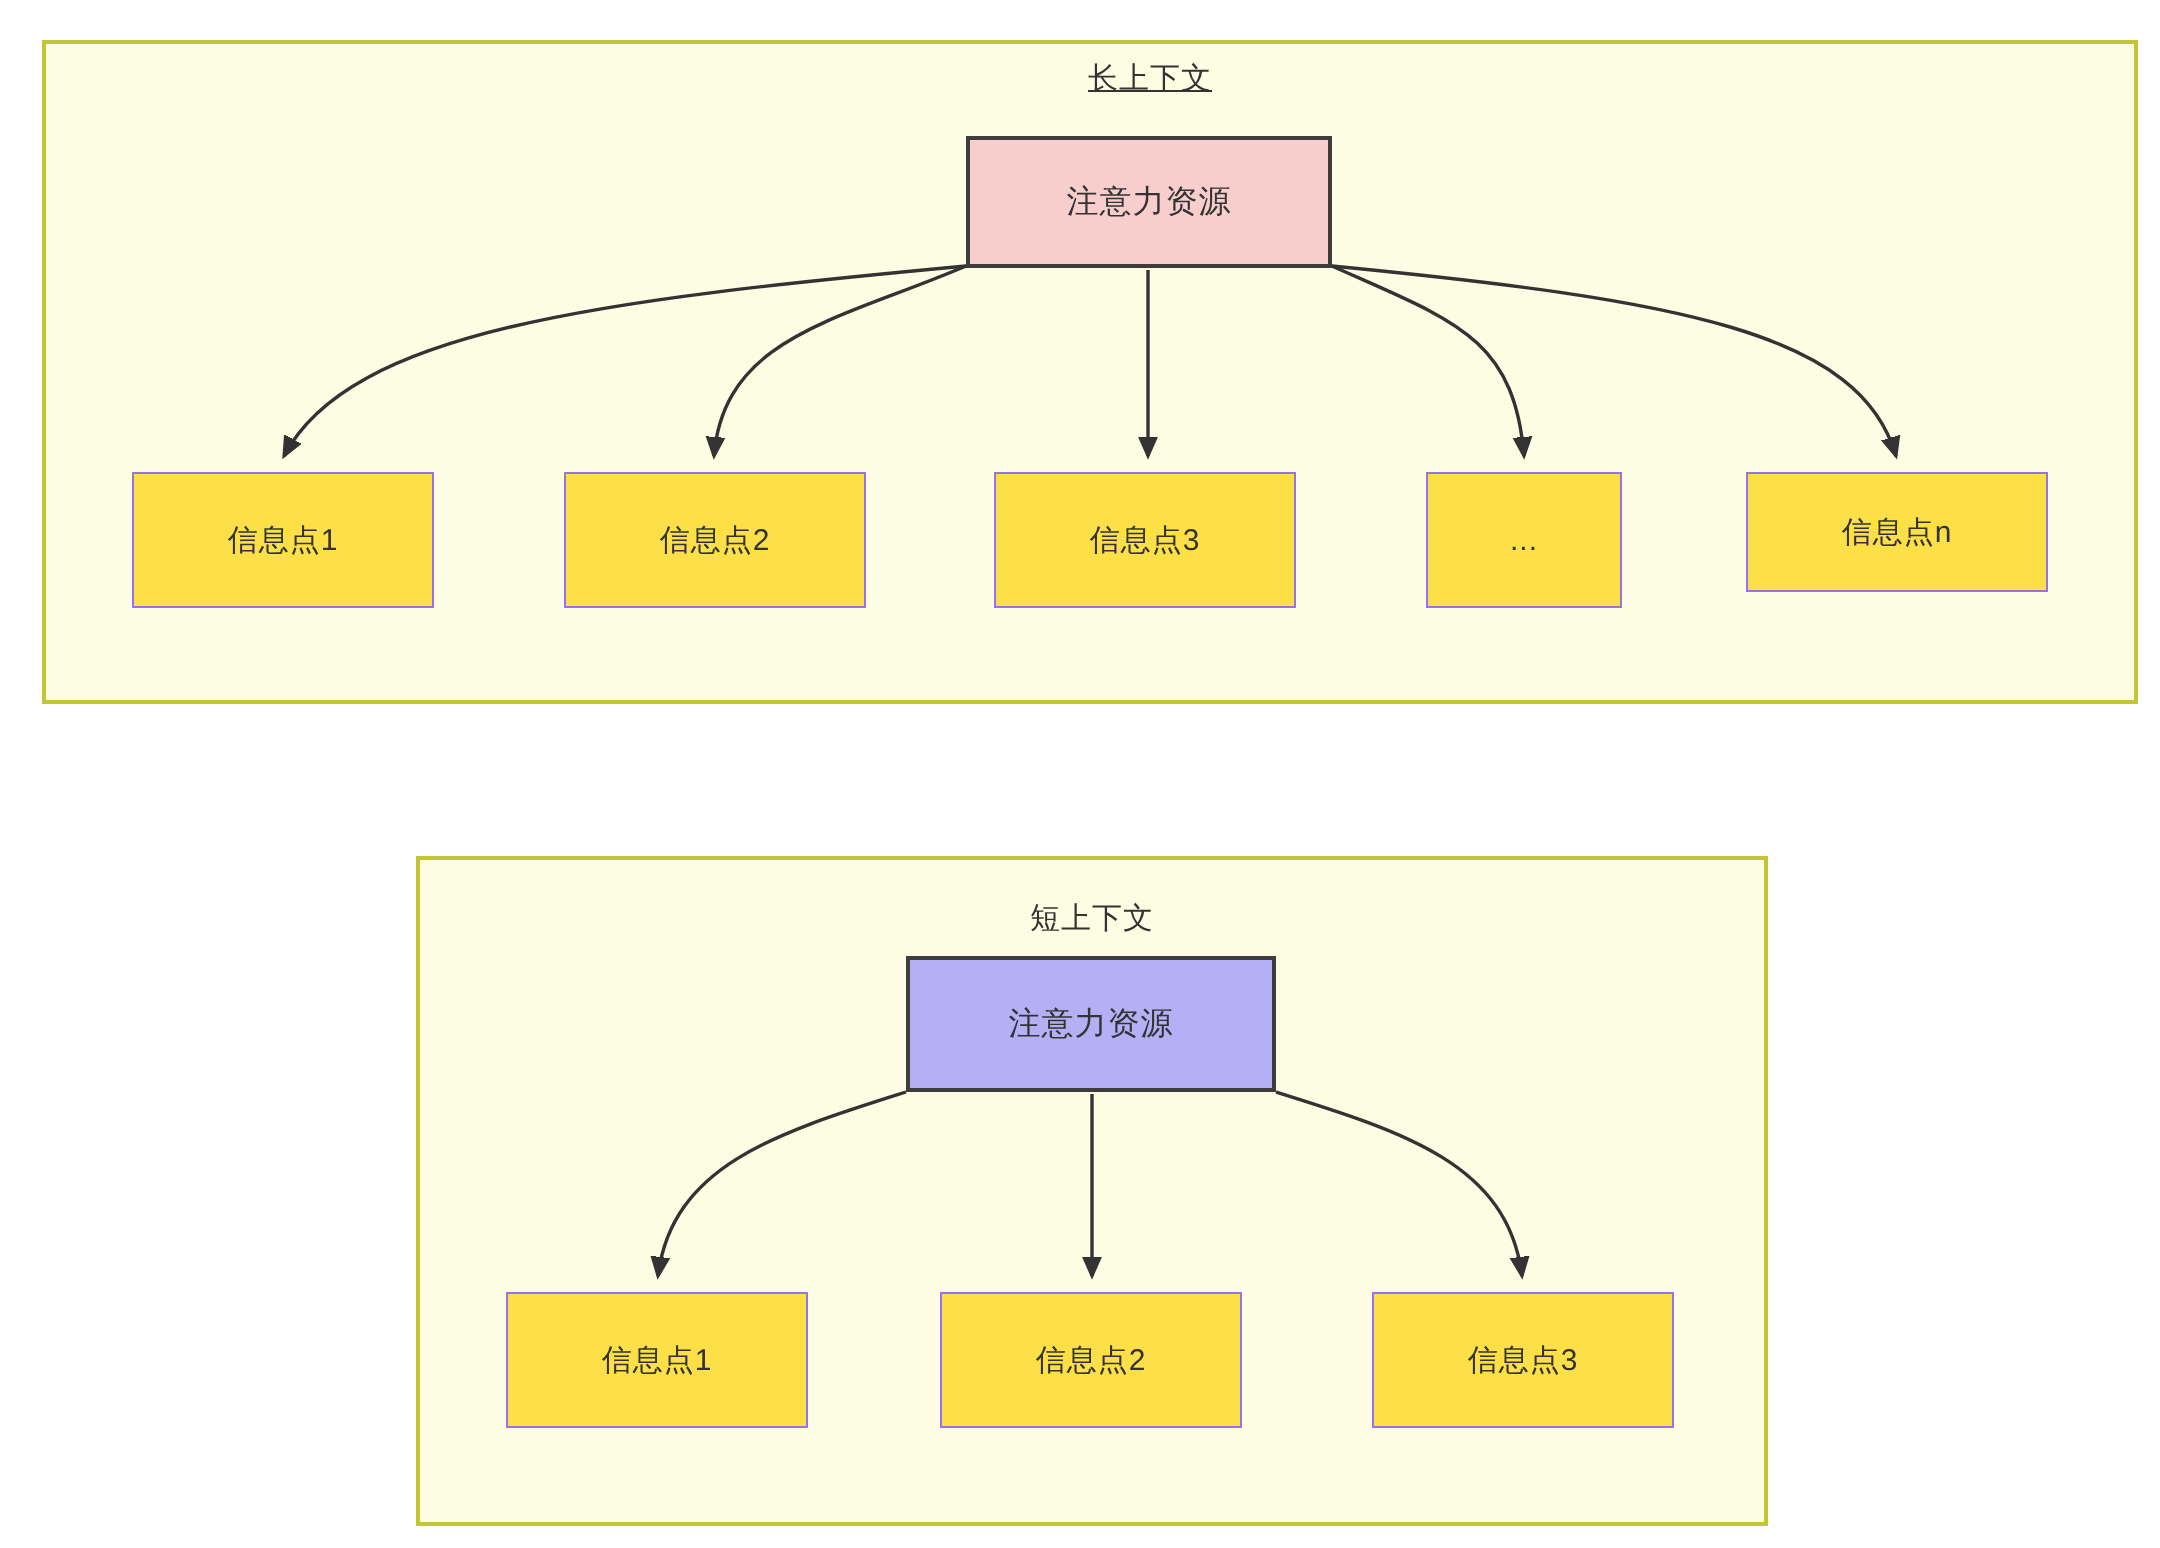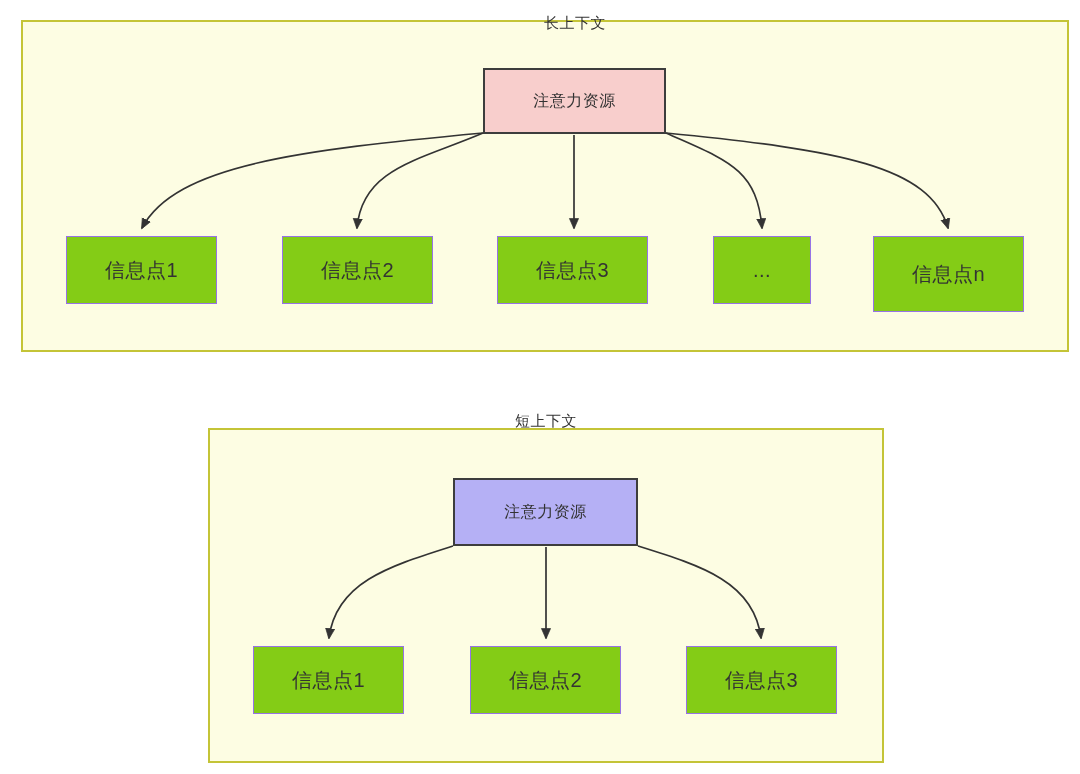--- a/index.html
+++ b/index.html
@@ -49,57 +49,57 @@
   }
   .node-attn-long {
     background: #f8cecc;
     border: 2px solid #3d3d3d;
   }
   .node-attn-short {
     background: #b5b0f5;
     border: 2px solid #3d3d3d;
   }
   .node-info {
-    background: #84cc16;
+    background: #fde047;
     border: 1.5px solid #9673e6;
-    font-size: 20px;
+    font-size: 15px;
   }
   #edges {
     position: absolute;
     left: 0;
     top: 0;
     width: 1080px;
     height: 774px;
     pointer-events: none;
   }
 </style>
 </head>
 <body>
 
 <div id="canvas">
 
   <div class="group-frame" style="left:21px; top:20px; width:1048px; height:332px;"></div>
 
-  <div class="group-title" style="left:495px; top:14px; width:160px;">长上下文</div>
+  <div class="group-title" style="left:495px; top:30px; width:160px;text-decoration:underline;">长上下文</div>
 
   <div class="node node-attn-long" style="left:483px; top:68px; width:183px; height:66px;">注意力资源</div>
 
   <div class="node node-info" style="left:66px; top:236px; width:151px; height:68px;">信息点1</div>
 
   <div class="node node-info" style="left:282px; top:236px; width:151px; height:68px;">信息点2</div>
 
   <div class="node node-info" style="left:497px; top:236px; width:151px; height:68px;">信息点3</div>
 
   <div class="node node-info" style="left:713px; top:236px; width:98px; height:68px;">...</div>
 
-  <div class="node node-info" style="left:873px; top:236px; width:151px; height:76px;">信息点n</div>
+  <div class="node node-info" style="left:873px; top:236px; width:151px; height:60px;">信息点n</div>
 
   <div class="group-frame" style="left:208px; top:428px; width:676px; height:335px;"></div>
 
-  <div class="group-title" style="left:466px; top:412px; width:160px;">短上下文</div>
+  <div class="group-title" style="left:466px; top:450px; width:160px;">短上下文</div>
 
   <div class="node node-attn-short" style="left:453px; top:478px; width:185px; height:68px;">注意力资源</div>
 
   <div class="node node-info" style="left:253px; top:646px; width:151px; height:68px;">信息点1</div>
 
   <div class="node node-info" style="left:470px; top:646px; width:151px; height:68px;">信息点2</div>
 
   <div class="node node-info" style="left:686px; top:646px; width:151px; height:68px;">信息点3</div>
 
   <svg id="edges" viewBox="0 0 1080 774">

